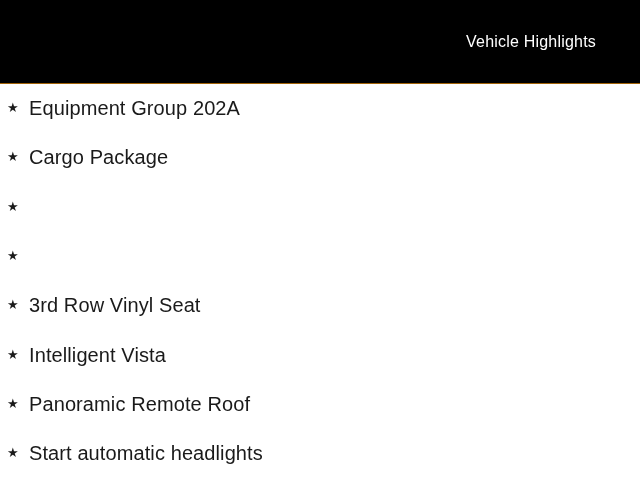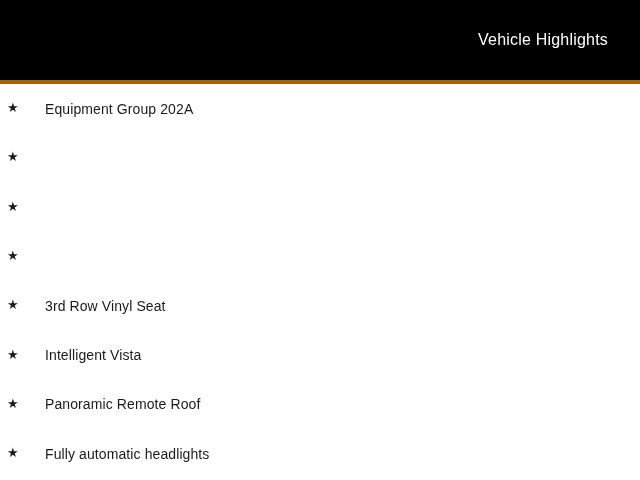--- a/index.html
+++ b/index.html
@@ -17,22 +17,22 @@
       display: flex;
       flex-direction: column;
     }
     .header {
       height: 84px;
       flex: 0 0 84px;
       background: #000000;
       display: flex;
       align-items: center;
       justify-content: flex-end;
-      padding-right: 32px;
-      border-bottom: 4px solid #a16207;
+      padding-right: 44px;
+      border-bottom: 1px solid #a16207;
     }
     .header-title {
       color: #ffffff;
       font-size: 16px;
       font-weight: 400;
       letter-spacing: 0.2px;
     }
     .highlights-list {
       list-style: none;
       flex: 1;
@@ -46,42 +46,43 @@
     .star {
       font-size: 13px;
       color: #1a1a1a;
       width: 14px;
       text-align: left;
       position: relative;
       top: -1px;
       flex: 0 0 14px;
     }
     .label {
-      margin-left: 24px;
-      font-size: 14px;
+      margin-left: 8px;
+      font-size: 20px;
       color: #1a1a1a;
       letter-spacing: 0.1px;
     }
   </style>
 </head>
 <body>
 
 <div class="page">
 
   <div class="header">
     <span class="header-title">Vehicle Highlights</span>
   </div>
 
   <ul class="highlights-list">
     <li class="highlight-item">
       <span class="star">★</span>
       <span class="label">Equipment Group 202A</span>
     </li>
     <li class="highlight-item">
       <span class="star">★</span>
+      <span class="label">Cargo Package</span>
     </li>
     <li class="highlight-item">
       <span class="star">★</span>
     </li>
     <li class="highlight-item">
       <span class="star">★</span>
     </li>
     <li class="highlight-item">
       <span class="star">★</span>
       <span class="label">3rd Row Vinyl Seat</span>
@@ -89,17 +90,17 @@
     <li class="highlight-item">
       <span class="star">★</span>
       <span class="label">Intelligent Vista</span>
     </li>
     <li class="highlight-item">
       <span class="star">★</span>
       <span class="label">Panoramic Remote Roof</span>
     </li>
     <li class="highlight-item">
       <span class="star">★</span>
-      <span class="label">Fully automatic headlights</span>
+      <span class="label">Start automatic headlights</span>
     </li>
   </ul>
 
 </div>
 
 </body></html>

